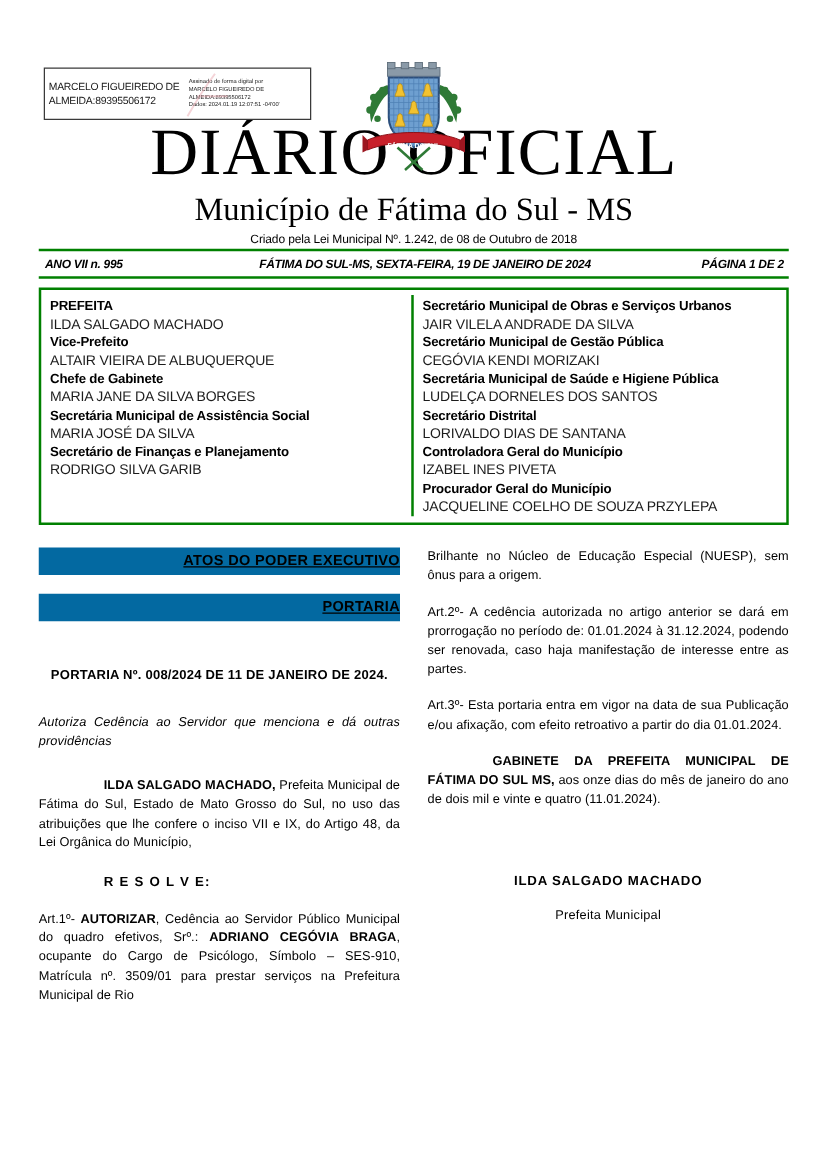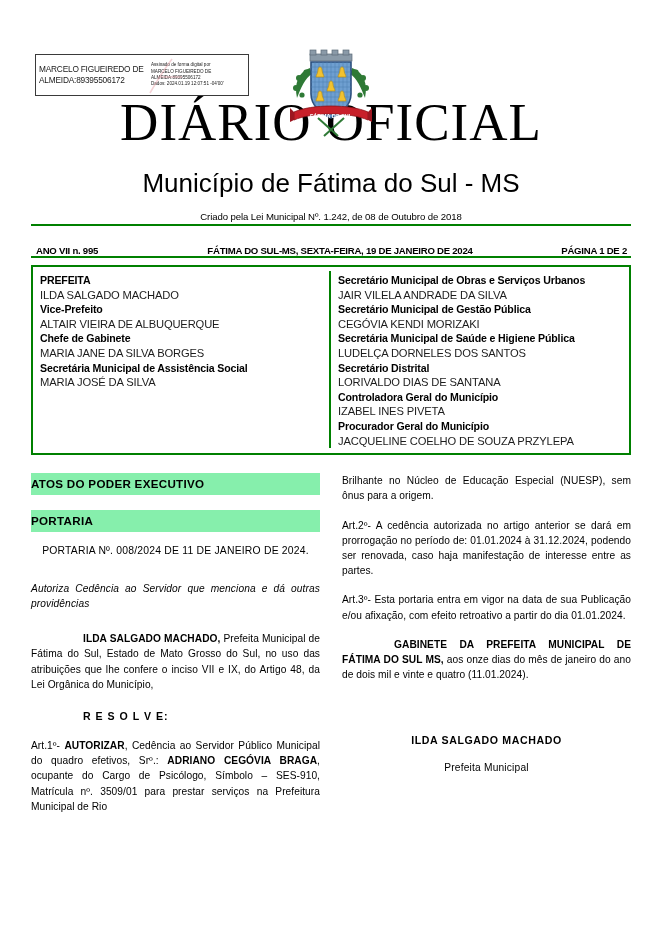--- a/index.html
+++ b/index.html
@@ -62,39 +62,38 @@
 
   
   .masthead { text-align: center; margin-top: 8px; }
   .title-main {
     font-family: "Liberation Serif", serif;
     font-size: 53px; line-height: 56px;
     letter-spacing: 1px;
     font-weight: 400;
   }
   .title-sub {
-    font-family: Liberation Sans, sans-serif;
+    font-family: Liberation Serif, serif;
     font-size: 26px; line-height: 34px;
     font-weight: 400;
-    margin-top: 16px;
+    margin-top: 1px;
   }
   .title-law {
     font-size: 9.6px; line-height: 14px;
-    margin-top: 10px;
     letter-spacing: -0.1px;
   }
 
   
   .rule-green { border-top: 2.5px solid #008000; }
   .issue-bar {
-    display: flex; align-items: flex-end;
+    display: flex; align-items: center;
     height: 20px;
     font-size: 9.6px; font-weight: bold;
     letter-spacing: -0.25px;
-    margin-top: 10px;
+    font-style: italic;
   }
   .issue-left { width: 170px; padding-left: 5px; }
   .issue-mid { flex: 1; text-align: center; }
   .issue-right { width: 152px; text-align: right; padding-right: 4px; }
 
   
   .officials {
     border: 2px solid #008000;
     display: flex;
     margin-top: 7px;
@@ -115,36 +114,37 @@
   }
 
   
   .content {
     display: flex;
     margin-top: 18px;
     gap: 22px;
   }
   .col { width: 290px; }
   .banner {
-    background: #86efac;
+    background: #0369a1;
     color: #000;
-    text-align: left;
+    text-align: right;
     font-size: 11.6px; font-weight: bold;
     letter-spacing: 0.3px;
     padding: 4px 0 4px 0;
     line-height: 14px;
+    text-decoration: underline;
   }
   .banner + .banner { margin-top: 15px; }
 
   .doc-title {
     text-align: center;
-    font-size: 10.4px; font-weight: normal;
+    font-size: 10.4px; font-weight: bold;
     line-height: 16px;
     letter-spacing: 0.2px;
-    margin-top: 11px;
+    margin-top: 36px;
   }
   .doc-sub {
     font-style: italic;
     font-size: 10.2px; line-height: 15px;
     text-align: justify;
     margin-top: 22px;
     letter-spacing: 0.1px;
   }
   p.body {
     font-size: 10.2px; line-height: 15.2px;
@@ -277,20 +277,24 @@
         <div class="off-name">ALTAIR VIEIRA DE ALBUQUERQUE</div>
       </div>
       <div>
         <div class="off-role">Chefe de Gabinete</div>
         <div class="off-name">MARIA JANE DA SILVA BORGES</div>
       </div>
       <div>
         <div class="off-role">Secretária Municipal de Assistência Social</div>
         <div class="off-name">MARIA JOSÉ DA SILVA</div>
       </div>
+      <div>
+        <div class="off-role">Secretário de Finanças e Planejamento</div>
+        <div class="off-name">RODRIGO SILVA GARIB</div>
+      </div>
     </div>
     <div class="off-col">
       <div>
         <div class="off-role rc-first">Secretário Municipal de Obras e Serviços Urbanos</div>
         <div class="off-name">JAIR VILELA ANDRADE DA SILVA</div>
       </div>
       <div>
         <div class="off-role">Secretário Municipal de Gestão Pública</div>
         <div class="off-name">CEGÓVIA KENDI MORIZAKI</div>
       </div>

